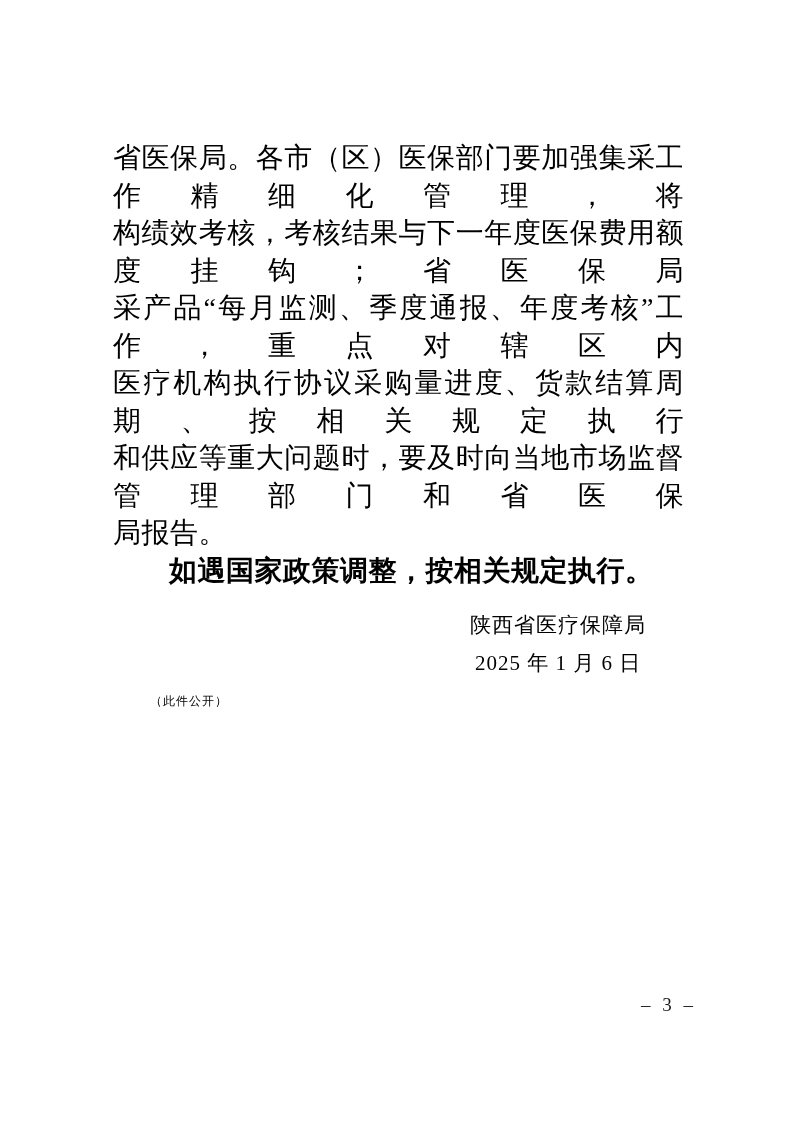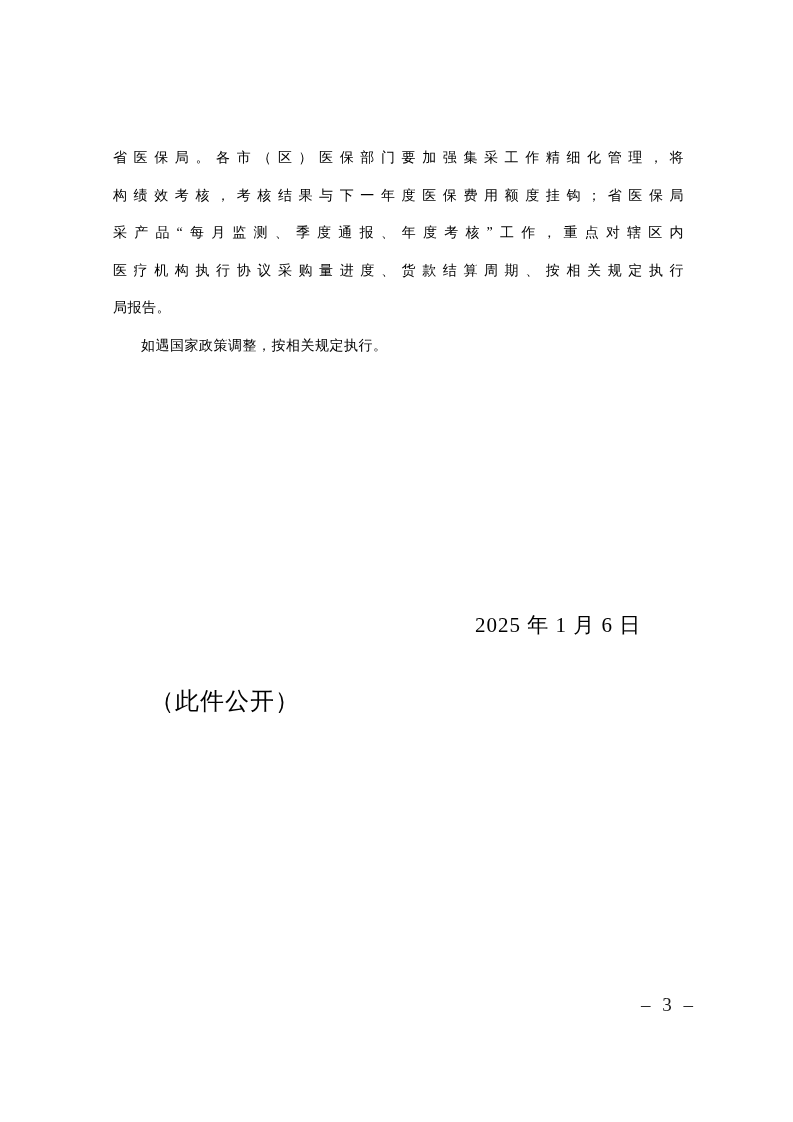--- a/index.html
+++ b/index.html
@@ -14,53 +14,54 @@
     background: #ffffff;
     color: #000000;
     font-family: "Liberation Serif", "DejaVu Serif", serif;
     overflow: hidden;
   }
   .body-text {
     position: absolute;
     left: 113px;
     top: 139px;
     width: 571px;
-    font-size: 14px;
+    font-size: 28px;
     line-height: 37.5px;
     letter-spacing: 0.5px;
   }
   .line {
     text-align: justify;
     text-justify: inter-character;
   }
   .line.fill {
     text-align-last: justify;
   }
   .line.last {
     text-align-last: left;
   }
   .closing {
     text-indent: 2em;
     text-align: center;
+    font-weight: bold;
   }
   .signature-block {
     position: absolute;
     top: 607px;
     left: 408px;
     width: 300px;
     text-align: center;
     font-size: 21px;
     line-height: 37.5px;
     letter-spacing: 1px;
   }
   .public-note {
     position: absolute;
     left: 150px;
     top: 686px;
-    font-size: 24px;
+    font-size: 12px;
     line-height: 30px;
     letter-spacing: 1px;
   }
   .page-number {
     position: absolute;
     top: 993px;
     right: 100px;
     font-size: 19px;
     line-height: 24px;
     word-spacing: 7px;
@@ -70,25 +71,27 @@
 </head>
 <body>
 
 <div class="page">
 
   <div class="body-text">
     <div class="line fill">省医保局。各市（区）医保部门要加强集采工作精细化管理，将</div>
     <div class="line fill">构绩效考核，考核结果与下一年度医保费用额度挂钩；省医保局</div>
     <div class="line fill">采产品“每月监测、季度通报、年度考核”工作，重点对辖区内</div>
     <div class="line fill">医疗机构执行协议采购量进度、货款结算周期、按相关规定执行</div>
+    <div class="line fill">和供应等重大问题时，要及时向当地市场监督管理部门和省医保</div>
     <div class="line last">局报告。</div>
     <div class="line last closing">如遇国家政策调整，按相关规定执行。</div>
   </div>
 
   <div class="signature-block">
+    <div>陕西省医疗保障局</div>
     <div>2025 年 1 月 6 日</div>
   </div>
 
   <div class="public-note">（此件公开）</div>
 
   <div class="page-number">– 3 –</div>
 
 </div>
 
 </body></html>

